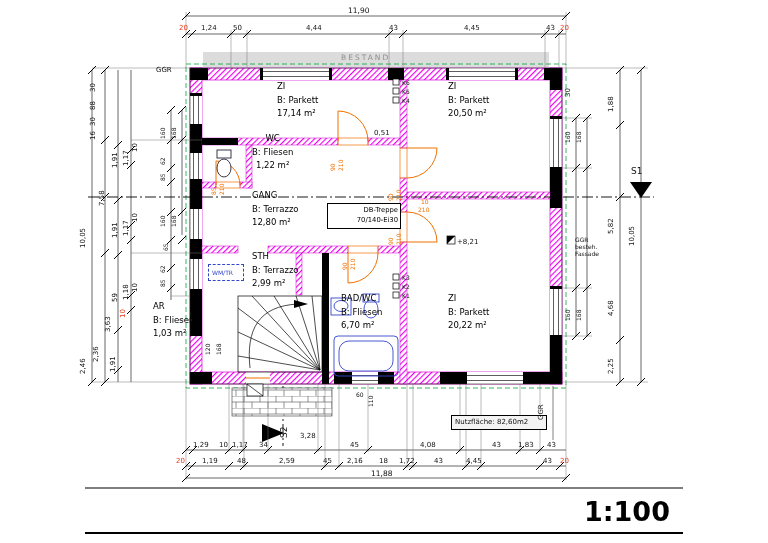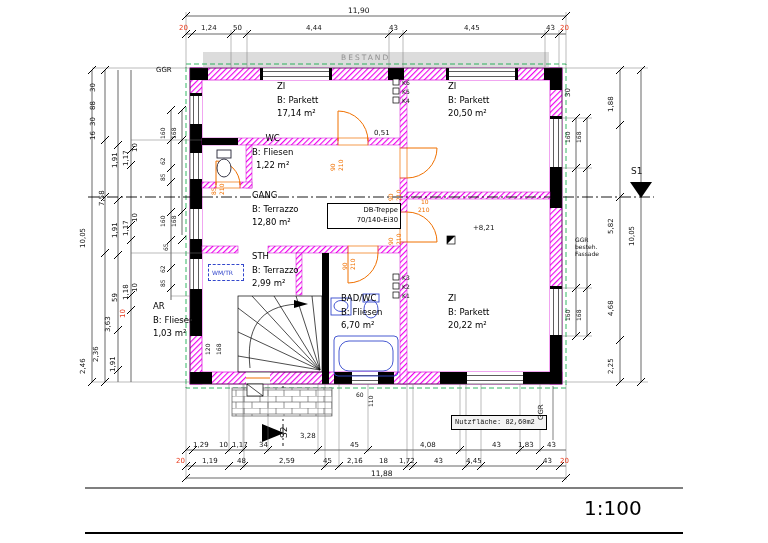--- a/index.html
+++ b/index.html
@@ -10,21 +10,21 @@
   .f6{font-size:6px;line-height:7px;}
   .f75{font-size:7.5px;}
   .rot{transform:rotate(-90deg);transform-origin:left bottom;}
   .red{color:#e8381a;}
   .orange{color:#f07000;}
   .blue{color:#3347cc;}
   .gray{color:#909090;}
   .room{position:absolute;font-size:8.5px;line-height:13.5px;color:#000;white-space:nowrap;}
   .box{position:absolute;border:1px solid #000;background:#fff;text-align:right;}
   .title{position:absolute;font-weight:bold;color:#000;letter-spacing:2px;font-size:30px;}
-  .scale{position:absolute;font-weight:normal;color:#000;font-size:20px;}
+  .scale{position:absolute;font-weight:bold;color:#000;font-size:27px;}
 </style>
 </head>
 <body>
 
 <div id="app">
 
 <svg width="768" height="543" viewBox="0 0 768 543">
   <defs>
     <pattern id="mag" width="4" height="4" patternUnits="userSpaceOnUse" patternTransform="rotate(45)">
       <rect width="4" height="4" fill="#ffffff"></rect>
@@ -358,37 +358,37 @@
 <div class="room" style="left:153px;top:300px;">
   <div>AR</div>
   <div>B: Fliesen</div>
   <div>1,03 m²</div>
 </div>
 
 <div class="box" style="left:327px;top:203px;width:68px;height:22px;font-size:6.8px;line-height:10px;padding:1px 2px;">
   <div>DB-Treppe</div>
   <div>70/140-Ei30</div>
 </div>
-<div class="lbl" style="left:457px;top:224px;padding-left:16px;">+8,21</div>
+<div class="lbl" style="left:457px;top:238px;">+8,21</div>
 <div style="position:absolute;left:208px;top:264px;width:34px;height:15px;border:1px dashed #3347cc;">
   <div class="lbl blue f6" style="left:3px;top:4px;">WM/TR</div>
 </div>
 <div class="lbl f6" style="left:402px;top:79px;">K6</div>
 <div class="lbl f6" style="left:402px;top:88px;">K5</div>
 <div class="lbl f6" style="left:402px;top:97px;">K4</div>
 <div class="lbl f6" style="left:402px;top:274px;">K3</div>
 <div class="lbl f6" style="left:402px;top:283px;">K2</div>
 <div class="lbl f6" style="left:402px;top:292px;">K1</div>
 <div class="lbl f6" style="left:575px;top:236px;">
   <div>GGR</div>
   <div>besteh.</div>
   <div>Fassade</div>
 </div>
 <div class="box" style="left:451px;top:415px;width:94px;height:13px;background:#f3f3f3;">
-  <div class="lbl" style="left:3px;top:2px;font-family:Liberation Mono, monospace;">Nutzfläche: 82,60m2</div>
+  <div class="lbl" style="left:3px;top:2px;">Nutzfläche: 82,60m2</div>
 </div>
 <div class="lbl rot" style="left:545px;top:412px;">GGR</div>
 <div class="lbl" style="left:631px;top:167px;font-size:9px;">S1</div>
 <div class="lbl rot" style="left:288px;top:430px;font-size:9px;">S2</div>
 
 <div class="scale" style="left:584px;top:496px;">1:100</div>
 
 </div>
 
 </body></html>

